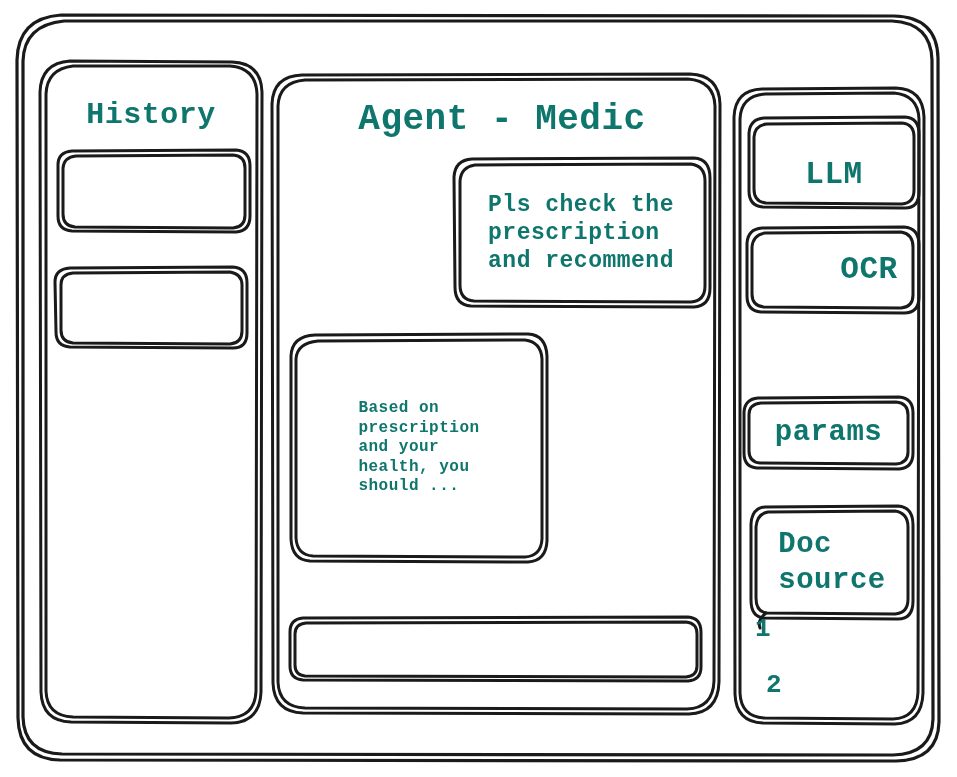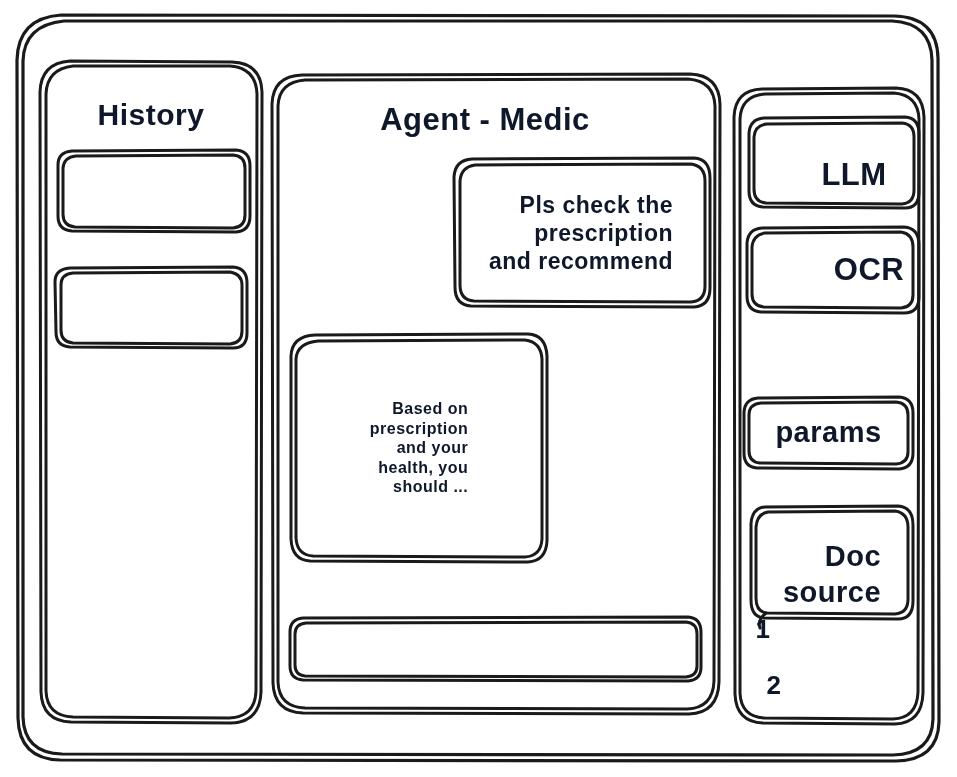--- a/index.html
+++ b/index.html
@@ -30,50 +30,50 @@
   .hit {
     position: absolute;
     box-sizing: border-box;
   }
   .lbl {
     position: absolute;
     box-sizing: border-box;
     display: flex;
     align-items: center;
     justify-content: center;
-    text-align: right;
-    color: #0f172a;
-    font-family: Liberation Sans, sans-serif;
+    text-align: left;
+    color: #0f766e;
+    font-family: Liberation Mono, monospace;
     font-weight: 600;
     letter-spacing: 0.5px;
     white-space: pre-line;
     line-height: 1.22;
     user-select: none;
   }
 
   
   #outer-frame      { left: 16px;  top: 13px;  width: 925px; height: 750px; }
   #history-panel    { left: 40px;  top: 60px;  width: 222px; height: 664px; }
   #history-title    { left: 40px;  top: 92px;  width: 222px; height: 46px;  font-size: 30px; }
   #history-item-1   { left: 58px;  top: 150px; width: 192px; height: 82px; }
   #history-item-2   { left: 55px;  top: 266px; width: 192px; height: 82px; }
 
   #agent-panel      { left: 272px; top: 74px;  width: 448px; height: 640px; }
-  #agent-title      { left: 275px; top: 96px;  width: 420px; height: 48px;  font-size: 31px; }
+  #agent-title      { left: 292px; top: 96px;  width: 420px; height: 48px;  font-size: 36px; }
   #user-bubble      { left: 454px; top: 158px; width: 256px; height: 150px; }
   #user-bubble-text { left: 458px; top: 160px; width: 246px; height: 146px; font-size: 23px; }
   #agent-bubble     { left: 291px; top: 334px; width: 256px; height: 228px; }
   #agent-bubble-text{ left: 294px; top: 336px; width: 250px; height: 224px; font-size: 16px; }
   #composer-input   { left: 290px; top: 617px; width: 411px; height: 64px; }
 
   #tools-panel      { left: 734px; top: 88px;  width: 190px; height: 636px; }
-  #tool-llm         { left: 749px; top: 117px; width: 170px; height: 115px;  font-size: 31px; margin-left: 20px; }
+  #tool-llm         { left: 749px; top: 117px; width: 170px; height: 115px;  font-size: 31px; }
   #tool-ocr         { left: 747px; top: 227px; width: 172px; height: 86px;  font-size: 31px; margin-left: 36px; }
   #tool-params      { left: 744px; top: 397px; width: 169px; height: 72px;  font-size: 29px; border-radius: 30px; }
-  #tool-docsource   { left: 751px; top: 518px; width: 162px; height: 113px; font-size: 29px; }
+  #tool-docsource   { left: 751px; top: 506px; width: 162px; height: 113px; font-size: 29px; }
   #doc-ref-1        { left: 746px; top: 610px; width: 34px;  height: 40px;  font-size: 26px; }
   #doc-ref-2        { left: 757px; top: 665px; width: 34px;  height: 42px;  font-size: 26px; }
 </style>
 </head>
 <body>
 
 <div id="stage">
 
   <svg id="sketch-layer" viewBox="0 0 957 777" xmlns="http://www.w3.org/2000/svg">
     <g fill="none" stroke="#1a1a1a" stroke-linecap="round" stroke-linejoin="round">

